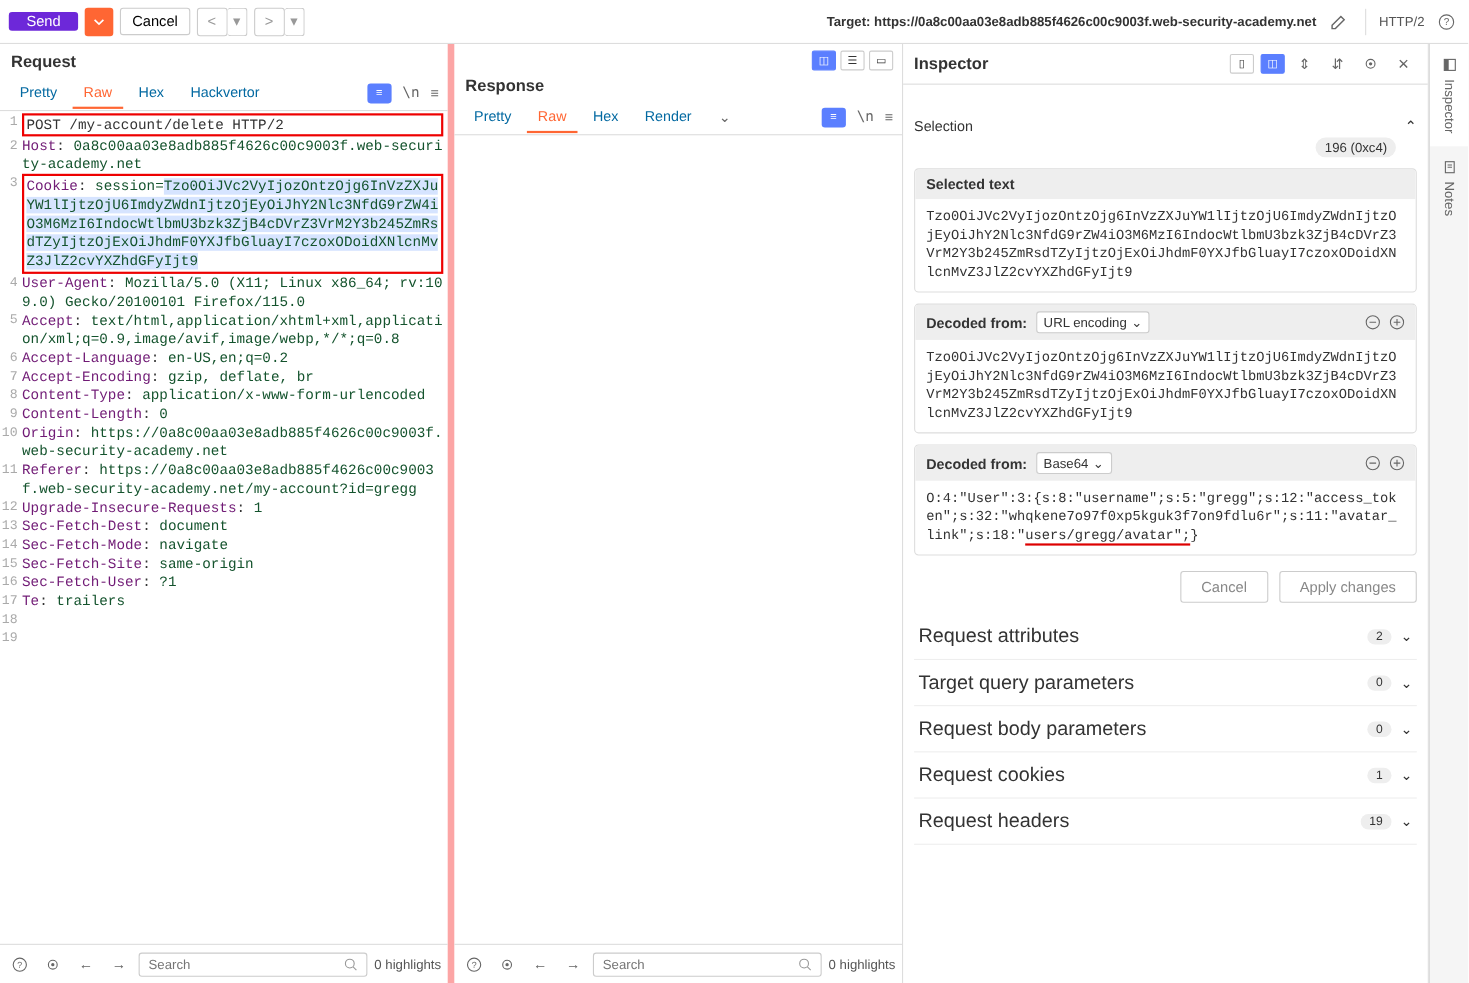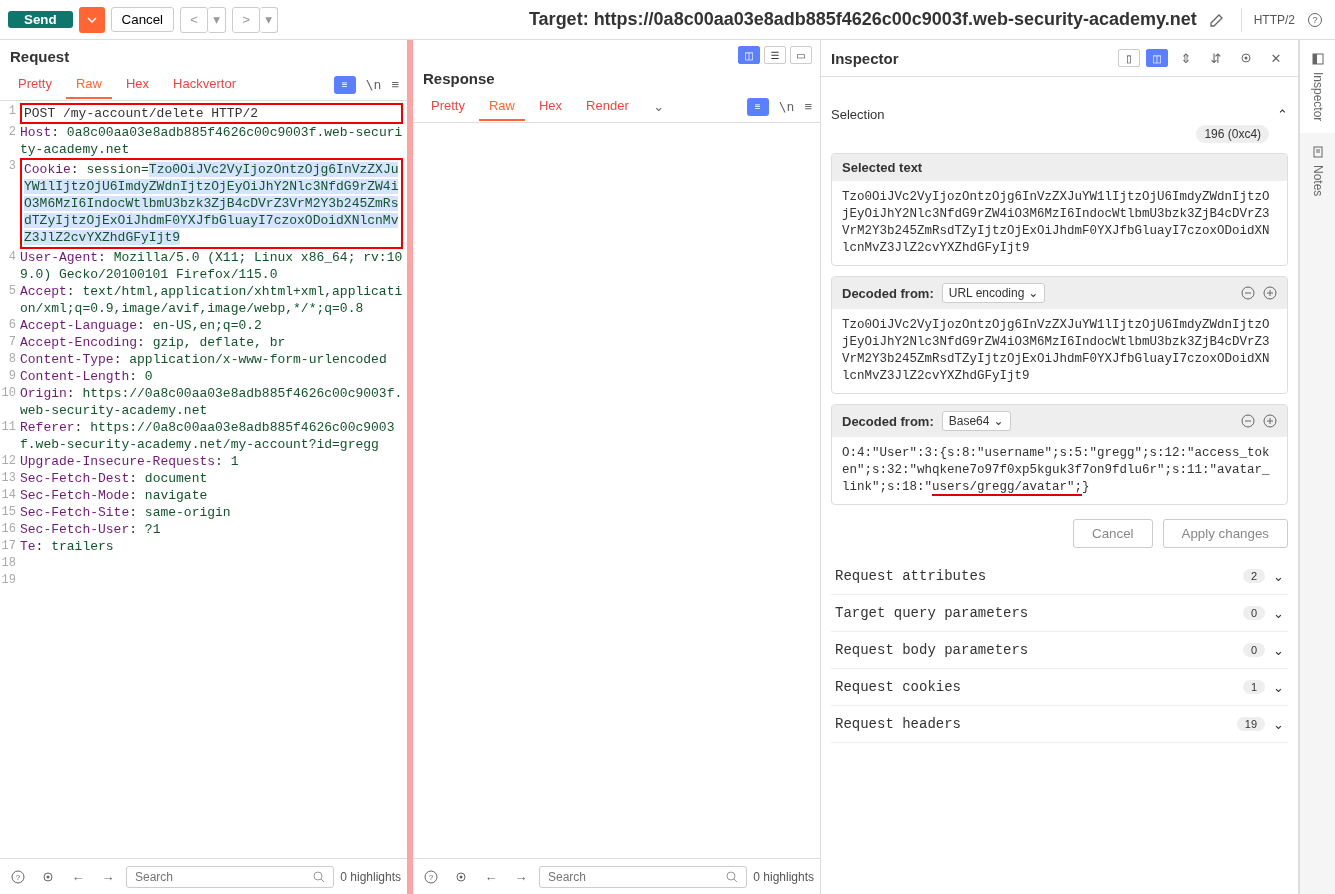--- a/index.html
+++ b/index.html
@@ -1,37 +1,37 @@
 <!DOCTYPE html>
 <html><head>
 <meta charset="utf-8">
 <style>
 * { margin: 0; padding: 0; box-sizing: border-box; }
 body { font-family: -apple-system, BlinkMacSystemFont, "Segoe UI", sans-serif; font-size: 13px; color: #333; background: #fff; overflow: hidden; }
 .app { display: flex; flex-direction: column; height: 894px; width: 1335px; }
 
 
 .top-toolbar { display: flex; align-items: center; padding: 6px 8px; border-bottom: 1px solid #ddd; gap: 6px; height: 40px; }
-.btn-send { background: #0f766e; color: #fff; border: none; padding: 1px 16px; border-radius: 3px; font-weight: bold; cursor: pointer; }
+.btn-send { background: #6d28d9; color: #fff; border: none; padding: 1px 16px; border-radius: 3px; font-weight: normal; cursor: pointer; }
 .btn-icon-orange { background: #ff6633; color: #fff; border: none; width: 26px; height: 26px; border-radius: 3px; cursor: pointer; display: flex; align-items: center; justify-content: center; }
 .btn-plain { background: #fff; border: 1px solid #ccc; padding: 4px 10px; border-radius: 3px; cursor: pointer; }
 .btn-nav { background: #fff; border: 1px solid #ccc; width: 28px; height: 26px; border-radius: 3px; cursor: pointer; display:flex; align-items:center; justify-content:center; color:#999;}
 .target-bar { margin-left: auto; display: flex; align-items: center; gap: 8px; }
-.target-text { font-weight: bold; font-size: 18px; }
+.target-text { font-weight: bold; font-size: 12px; }
 .btn-sep { border-left: 1px solid #ddd; height: 24px; margin: 0 4px; }
 .proto-label { font-size: 12px; color: #555; }
 
 
 .main-area { display: flex; flex: 1; min-height: 0; }
 .req-res { display: flex; flex: 1; min-width: 0; border-right: 1px solid #ddd; }
 .req-panel, .res-panel { flex: 1; display: flex; flex-direction: column; border-right: 6px solid #fca5a5; min-width: 0; }
 .res-panel { border-right: none; }
 .panel-header { padding: 8px 10px 4px; font-weight: bold; font-size: 15px; }
 .tab-row { display: flex; align-items: center; padding: 0 8px; border-bottom: 1px solid #ddd; gap: 4px; height: 32px; position: relative; }
-.tab { padding: 6px 10px; cursor: pointer; color: #ef4444; border-bottom: 2px solid transparent; }
+.tab { padding: 6px 10px; cursor: pointer; color: #0369a1; border-bottom: 2px solid transparent; }
 .tab.active { color: #ff6633; border-bottom-color: #ff6633; font-weight: 500; }
 .tab-row .icons { margin-left: auto; display: flex; gap: 10px; align-items: center; color: #666; }
 .wrap-icon { background: #5b7fff; color: #fff; width: 22px; height: 18px; border-radius: 3px; display: flex; align-items: center; justify-content: center; font-size: 10px; }
 .editor { flex: 1; overflow: auto; font-family: "Courier New", monospace; font-size: 13px; line-height: 17px; padding: 2px 0; }
 .line { display: flex; }
 .ln { color: #aaa; width: 20px; text-align: right; padding-right: 4px; user-select: none; flex-shrink: 0; font-size: 12px; }
 .lc { white-space: pre-wrap; word-break: break-all; flex: 1; padding-right: 4px; }
 .hkey { color: #701a75; }
 .hval { color: #14532d; }
 .redbox { border: 2px solid #e00; padding: 0 2px; display: block; }
@@ -56,21 +56,21 @@
 .sel-label { flex: 1; font-size: 13px; }
 .badge { background: #eee; padding: 2px 8px; border-radius: 10px; font-size: 12px; margin-top: 40px; }
 .card { border: 1px solid #ddd; border-radius: 4px; overflow: hidden; }
 .card-head { background: #eee; padding: 6px 10px; font-weight: bold; font-size: 13px; display: flex; align-items: center; gap: 8px; }
 .card-body { padding: 8px 10px; font-family: "Courier New", monospace; font-size: 12.5px; word-break: break-all; overflow-wrap: break-word; line-height: 17px; }
 .select-like { background: #fff; border: 1px solid #ccc; border-radius: 3px; padding: 2px 6px; font-size: 12px; display: flex; align-items: center; gap: 4px; cursor: pointer; font-weight:normal; }
 .card-head .actions { margin-left: auto; display: flex; gap: 8px; color: #666; }
 .btn-row { display: flex; gap: 10px; justify-content: flex-end; margin-top: 4px; }
 .btn-wide { padding: 6px 18px; border: 1px solid #ccc; border-radius: 3px; cursor: pointer; background: #fff; color:#888;}
 .attr-row { display: flex; align-items: center; padding: 10px 4px; border-bottom: 1px solid #eee; gap: 8px; cursor: pointer; }
-.attr-row .label { flex: 1; font-size: 14px; font-family: Liberation Mono, monospace; }
+.attr-row .label { flex: 1; font-size: 18px; }
 .attr-row .count { background: #eee; padding: 1px 8px; border-radius: 10px; font-size: 11px; min-width:20px; text-align:center;}
 
 
 .sidebar { width: 36px; background: #f5f5f5; border-left: 1px solid #ddd; display: flex; flex-direction: column; }
 .side-tab { writing-mode: vertical-rl; padding: 12px 6px; cursor: pointer; font-size: 12px; color: #666; display: flex; align-items: center; gap: 6px; }
 .side-tab.active { background: #fff; }
 .red-underline { border-bottom: 2px solid #d00; }
 svg { display: block; }
 </style>
 </head>

